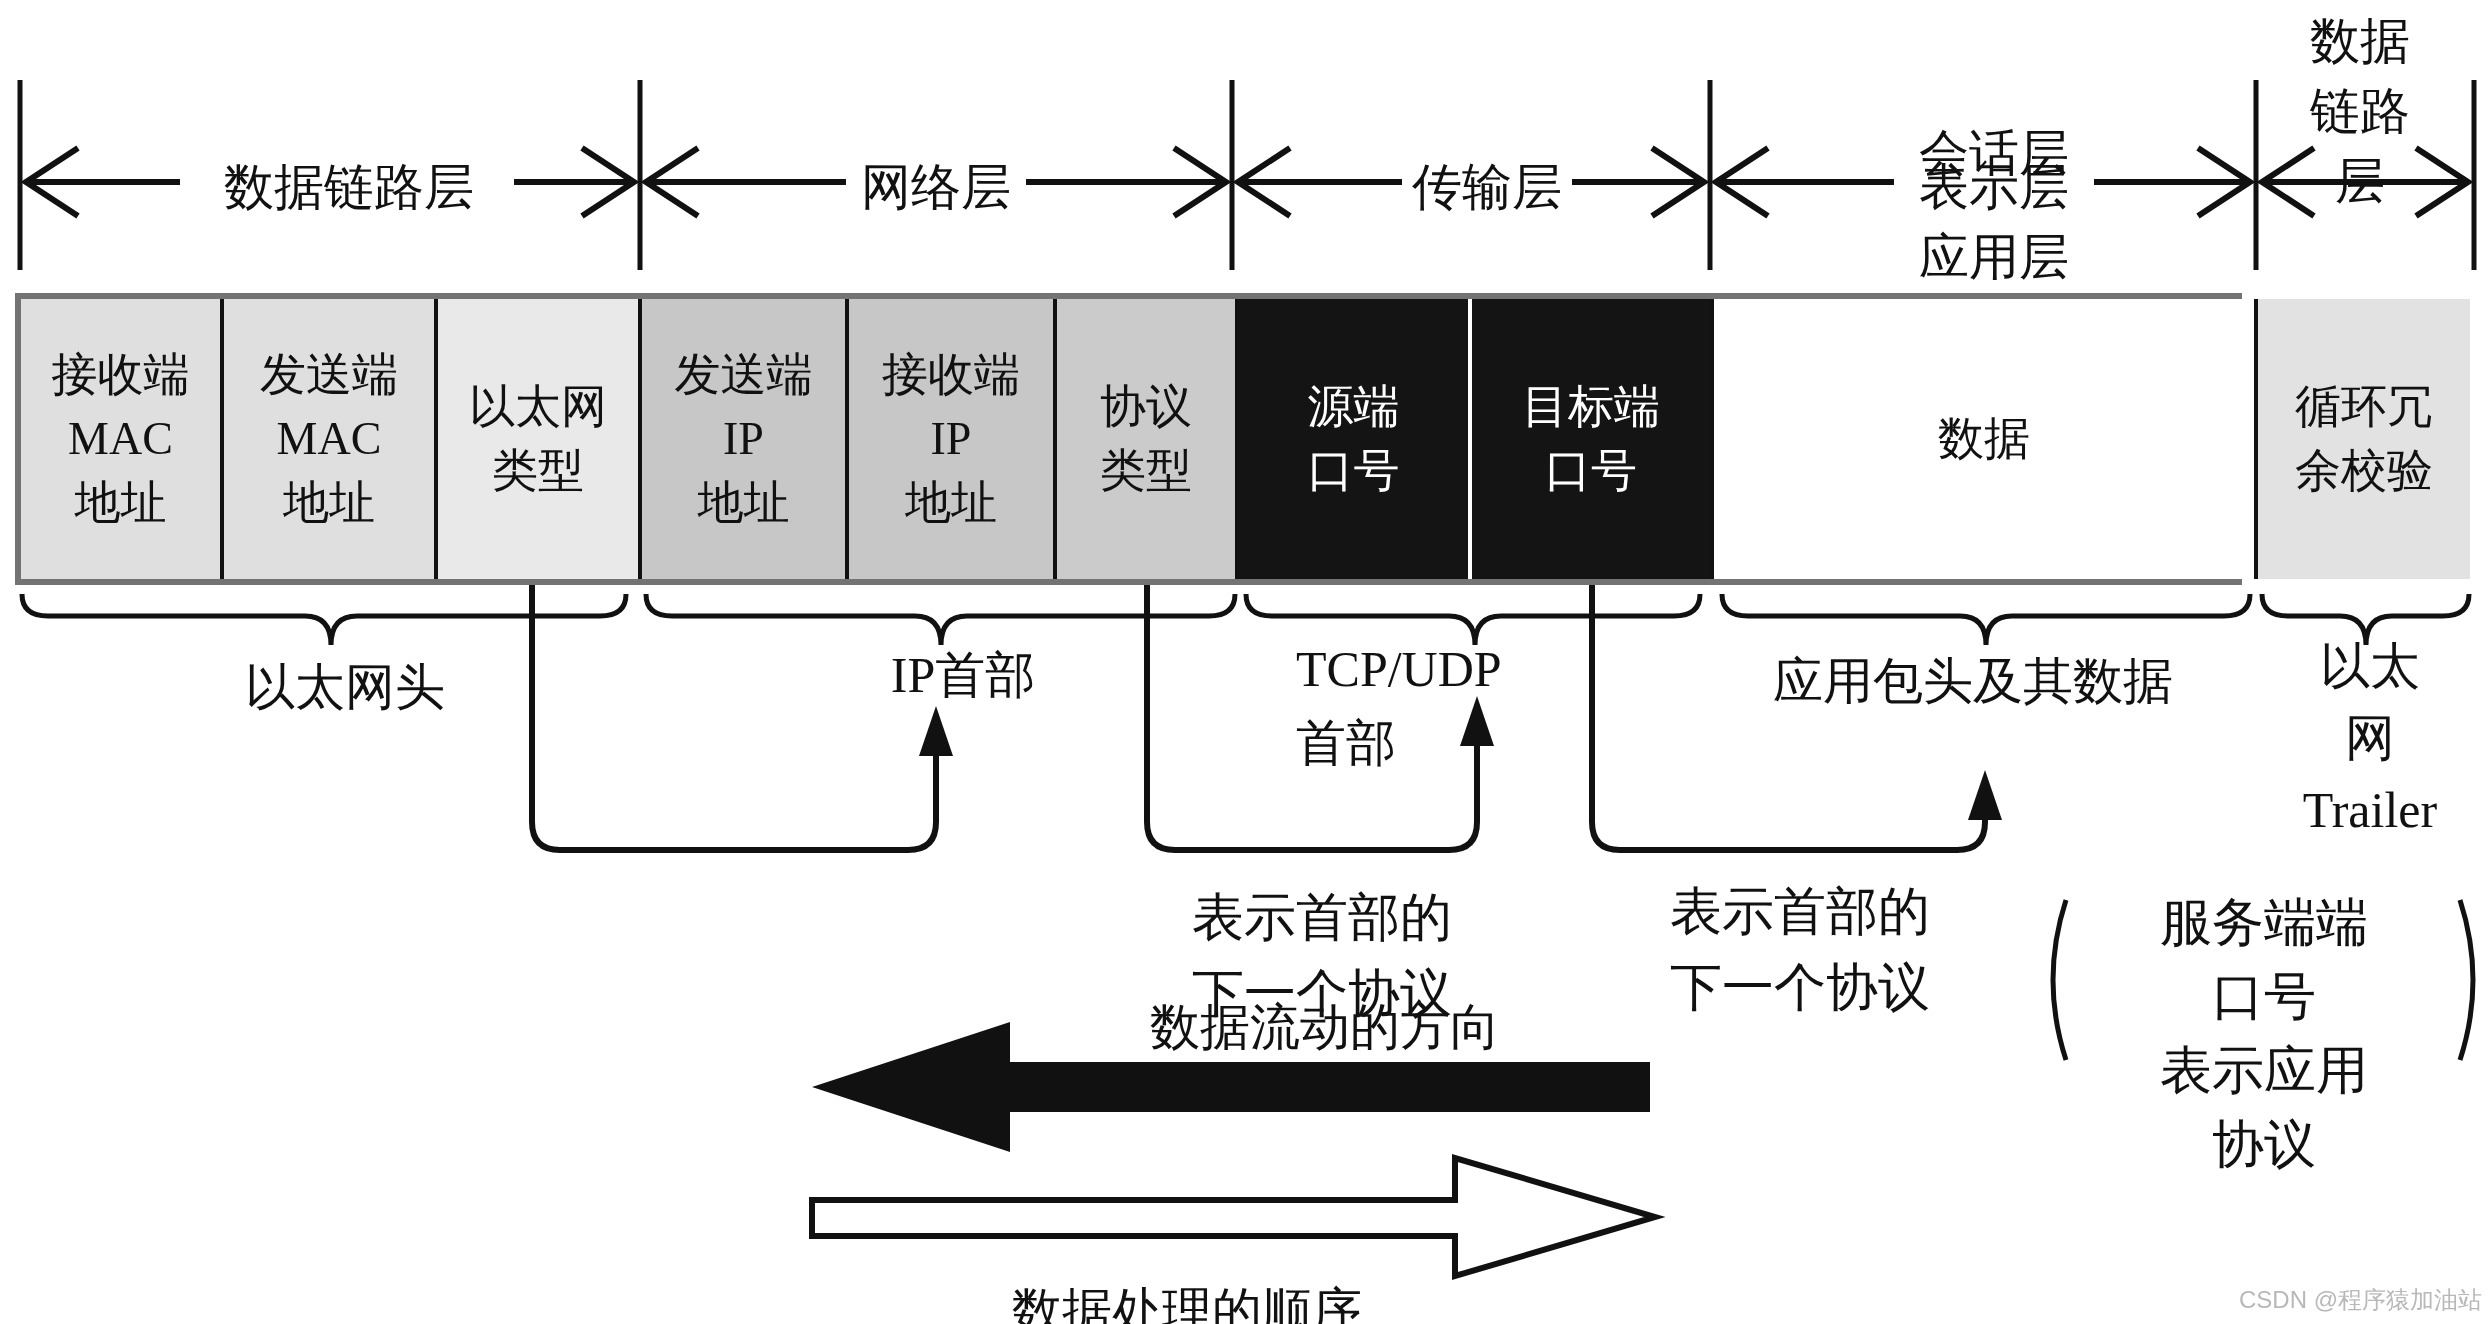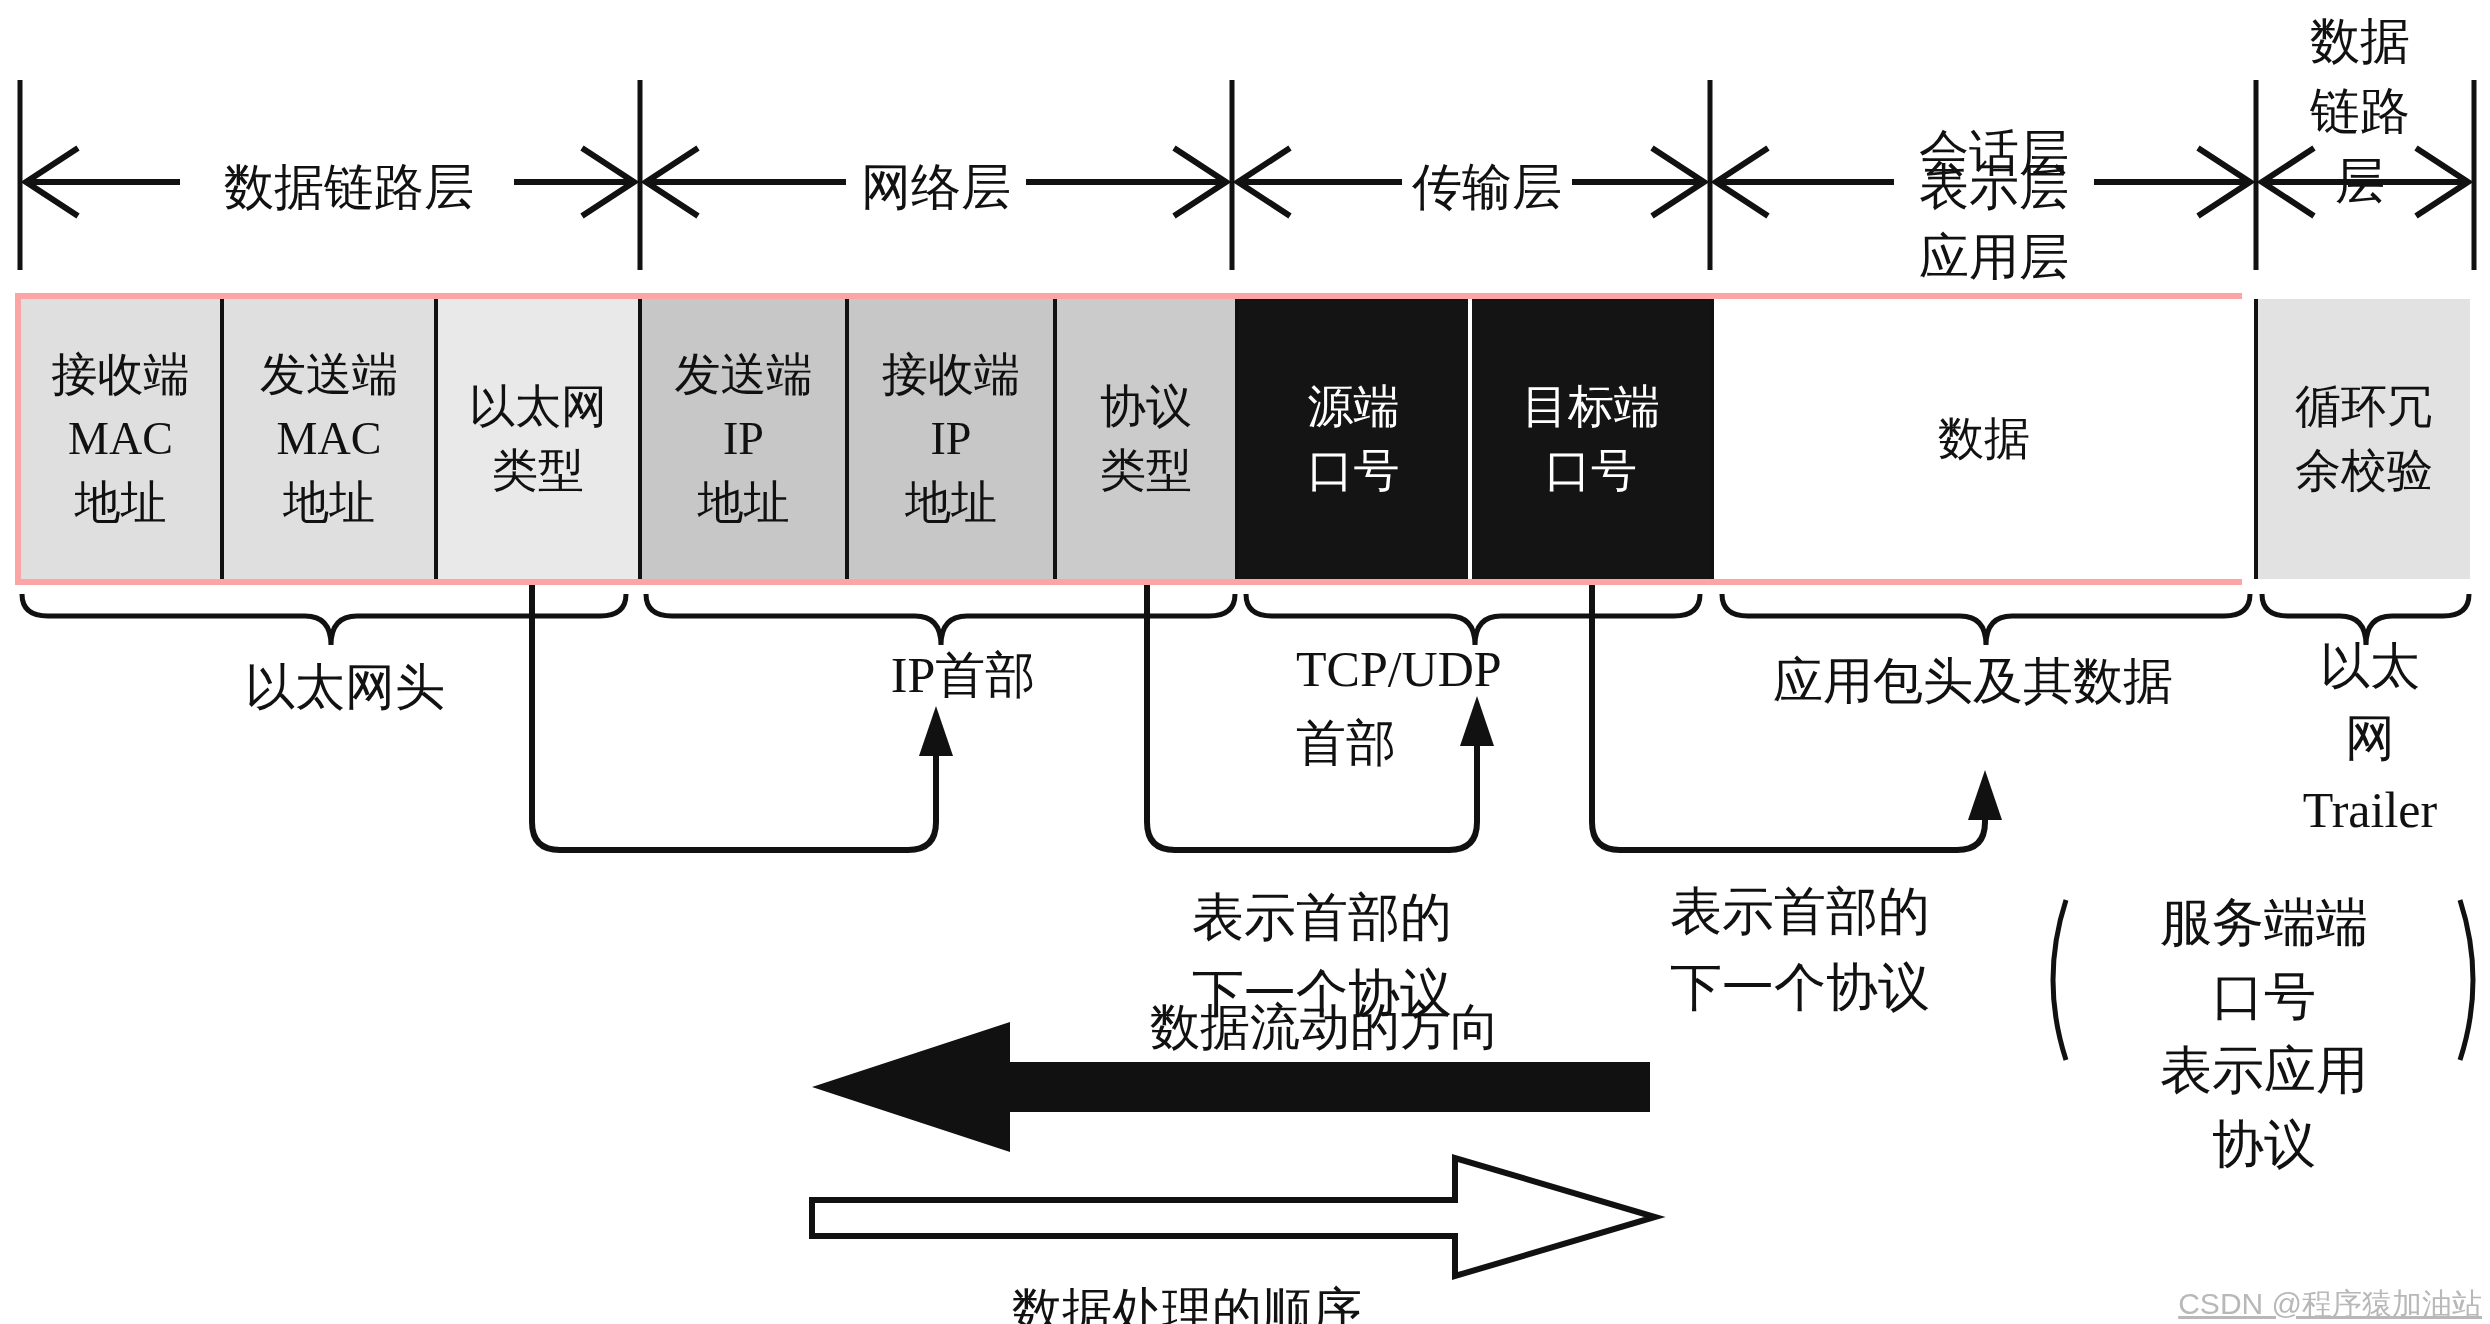--- a/index.html
+++ b/index.html
@@ -7,33 +7,33 @@
     position:relative;width:2490px;height:1324px;background:#ffffff;overflow:hidden;
     font-family:"Liberation Serif","DejaVu Serif",serif;color:#111;
   }
   svg.overlay{position:absolute;left:0;top:0;width:2490px;height:1324px;}
   .lbl{position:absolute;white-space:pre-line;font-size:50px;line-height:70px;color:#111;}
   .center{transform:translateX(-50%);text-align:center;}
   .annot{font-size:52px;line-height:76px;}
   
   .packet{
     position:absolute;left:15px;top:293px;width:2227px;height:292px;
-    border:6px solid #fca5a5;display:flex;box-sizing:border-box;background:#f9a8d4;
+    border:6px solid #737373;display:flex;box-sizing:border-box;background:#f9a8d4;
   }
   .cell{
     flex:none;box-sizing:border-box;display:flex;flex-direction:column;
     justify-content:center;align-items:center;text-align:center;
     font-size:46px;line-height:64px;border-right:4px solid #111;
   }
   .cell:last-child{border-right:none;}
   .cell.port-divider{border-right:4px solid #ffffff;}
   .cell-text{white-space:pre-line;}
   .watermark{
-    position:absolute;right:8px;top:1284px;font-size:30px;
-    font-family:"Liberation Sans","DejaVu Sans",sans-serif;color:#b8b8b8;text-decoration:underline;
+    position:absolute;right:8px;top:1284px;font-size:24px;
+    font-family:"Liberation Sans","DejaVu Sans",sans-serif;color:#b8b8b8;
   }
 </style>
 </head>
 <body>
 
 <div class="canvas">
 
   <svg class="overlay" viewBox="0 0 2490 1324">
 
     <g stroke="#111" stroke-width="5" fill="none">

